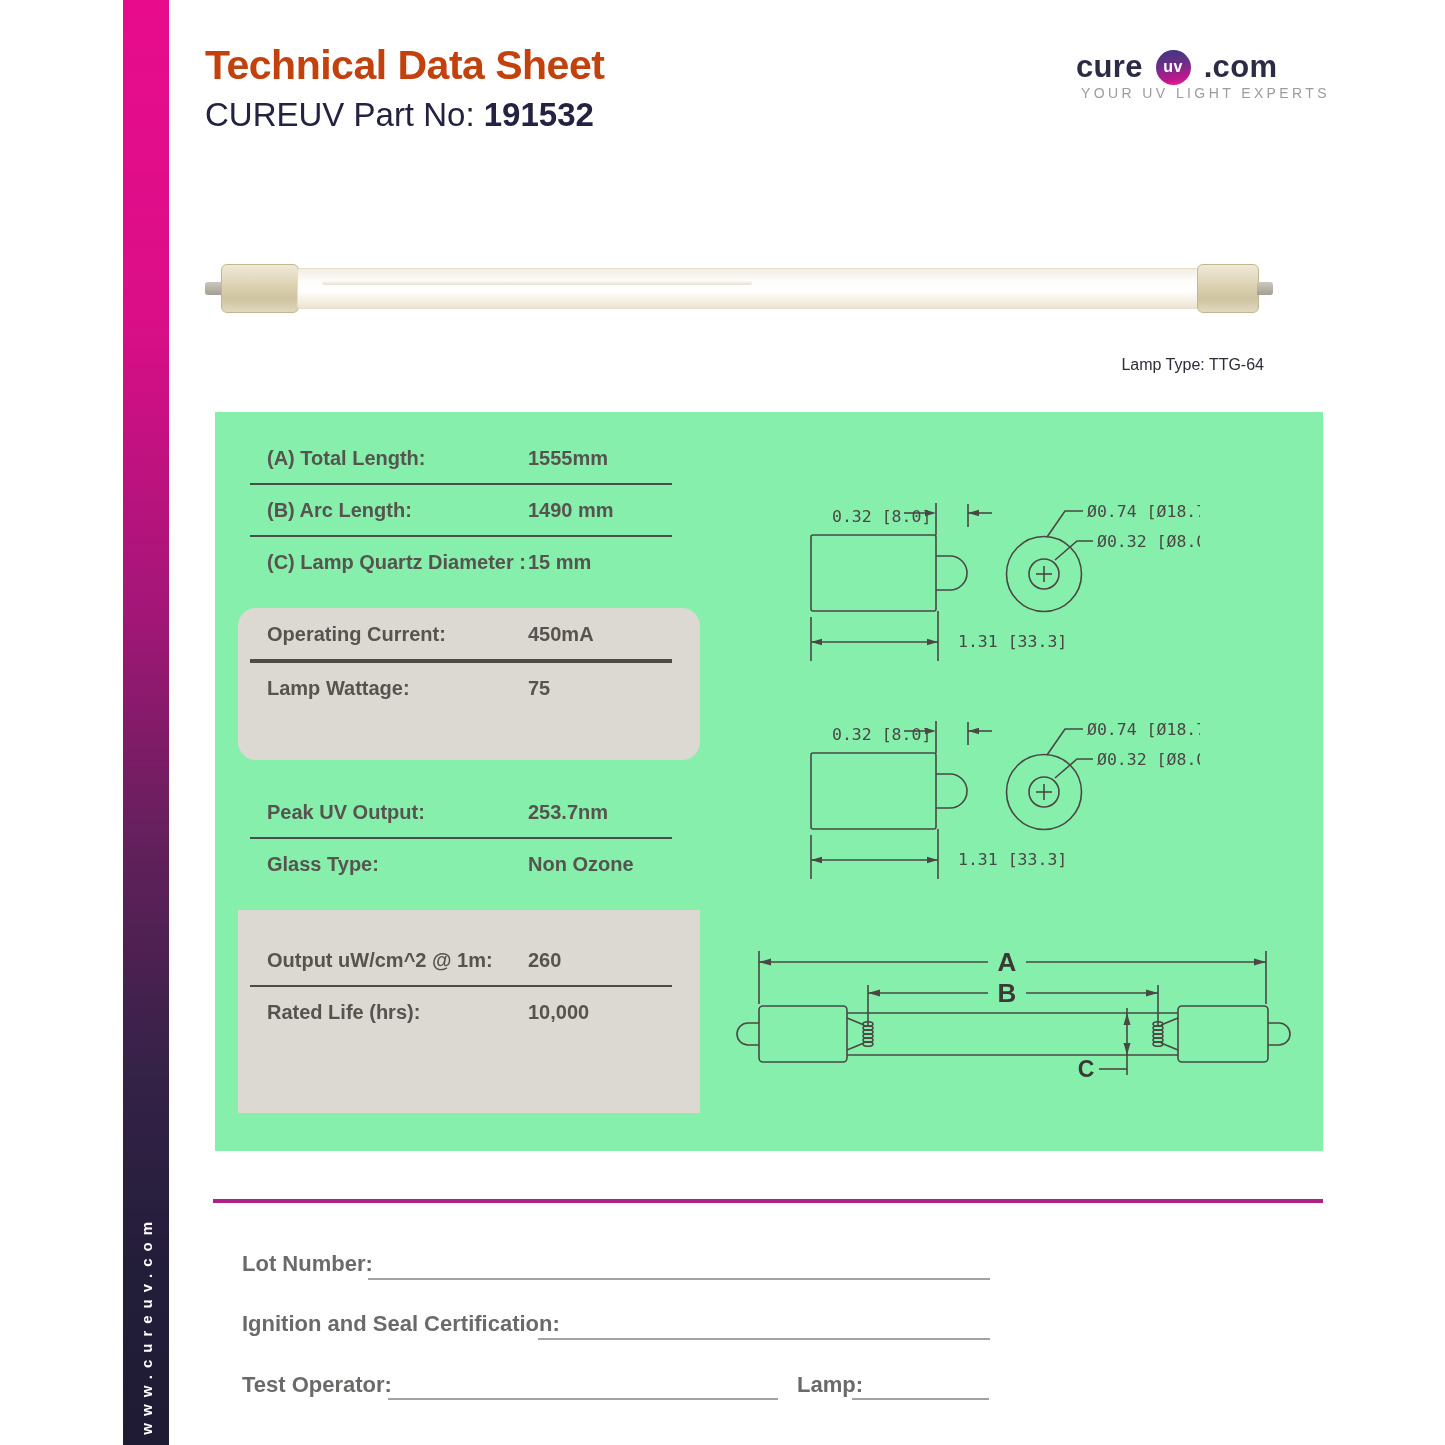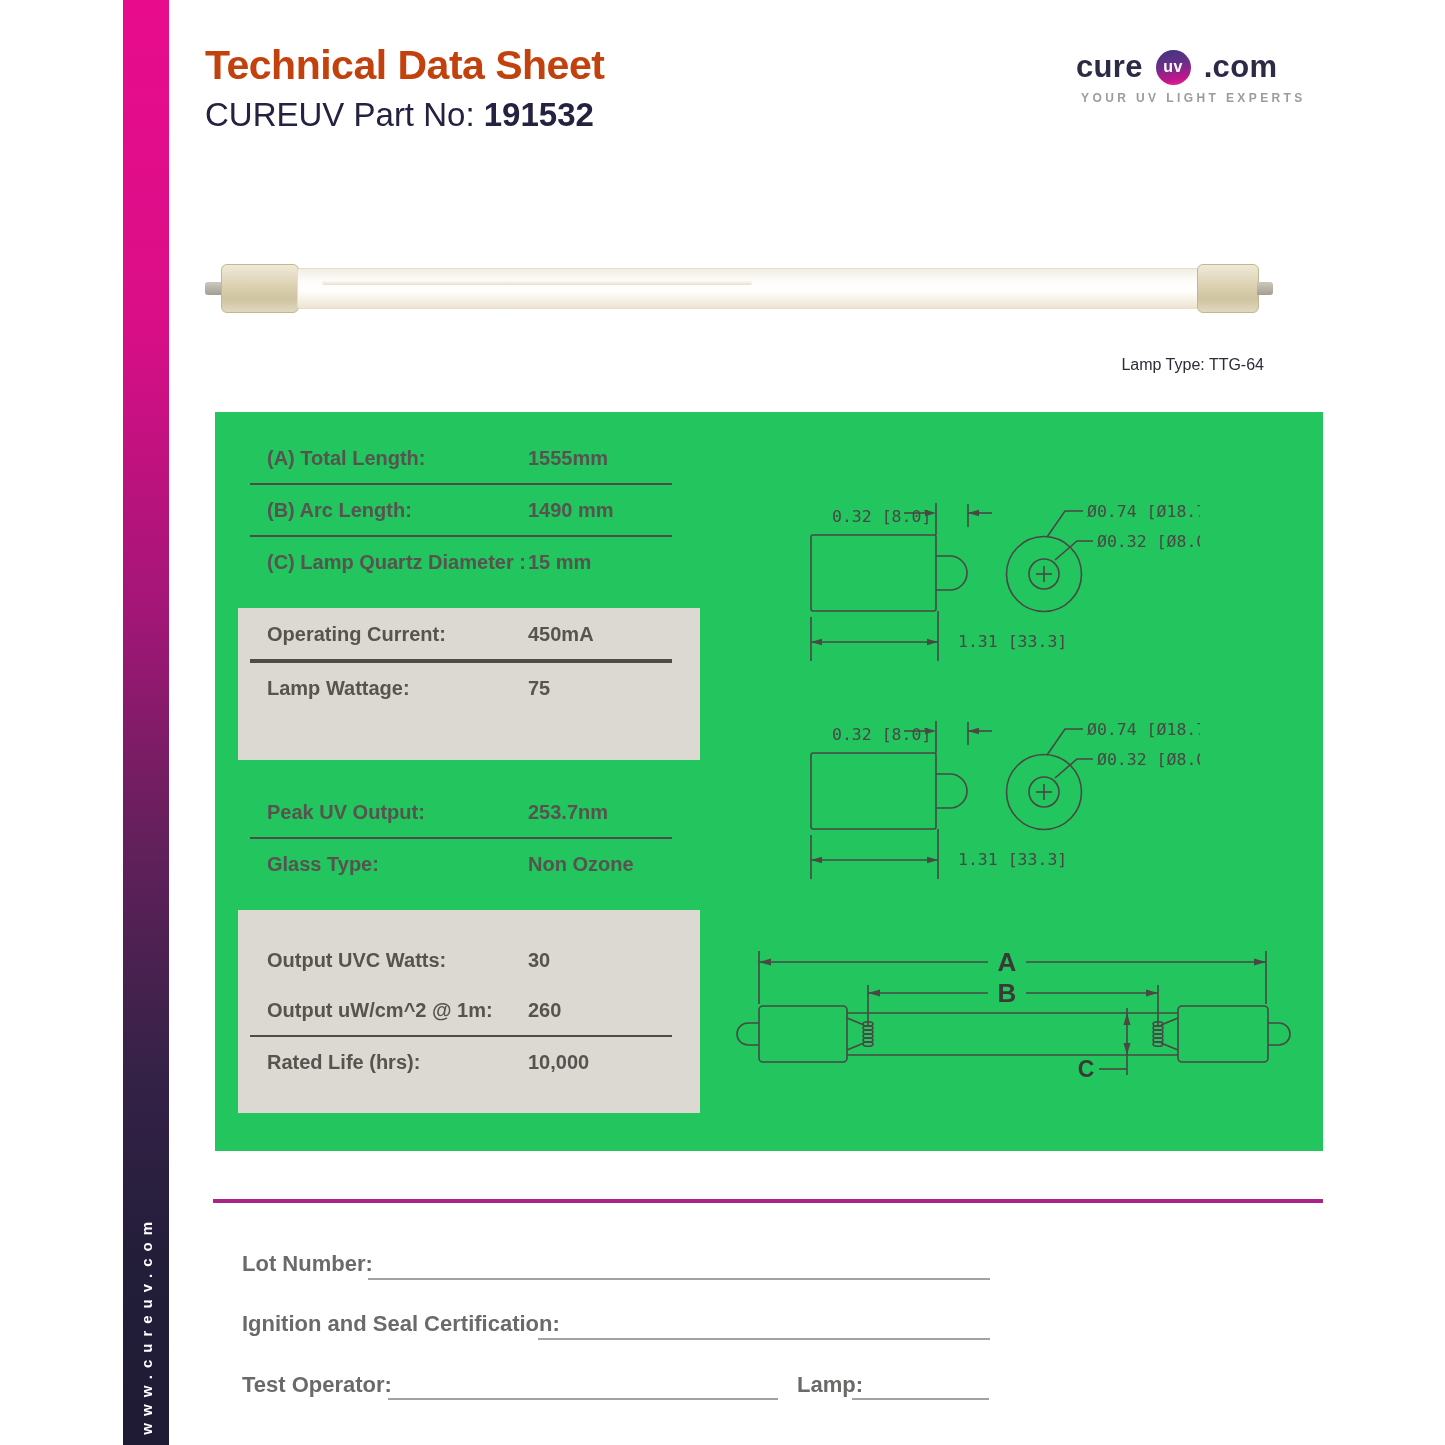--- a/index.html
+++ b/index.html
@@ -32,47 +32,47 @@
   .subtitle { position:absolute; left:205px; top:96px; font-size:33px; color:#232241; }
   .subtitle .num { font-weight:700; }
 
   .logo { position:absolute; left:1076px; top:49px; }
   .logo-row { display:flex; align-items:center; font-size:31px; font-weight:700;
               color:#2c2b46; letter-spacing:0.3px; }
   .logo-badge { width:35px; height:35px; border-radius:50%; margin:0 13px;
     background: linear-gradient(170deg,#40357f 0%, #6c2f88 45%, #c4148c 80%, #ee2a93 100%);
     display:flex; align-items:center; justify-content:center; }
   .logo-badge span { font-size:16px; font-weight:700; color:#fff; letter-spacing:0.5px; }
-  .logo-tagline { margin-top:6px; padding-left:5px; font-size:12px;
-                  letter-spacing:3.4px; color:#9c9c9c; white-space:nowrap;font-weight:bold; }
+  .logo-tagline { padding-left:5px; font-size:14px;
+                  letter-spacing:3.4px; color:#9c9c9c; white-space:nowrap; }
 
   
   .lamp-photo { position:absolute; left:205px; top:258px; width:1080px; height:62px; }
   .lamp-photo > div { position:absolute; }
   .pin-l { left:0; top:24px; width:18px; height:13px; border-radius:3px 0 0 3px;
            background:linear-gradient(180deg,#ccc8bd,#a39e90); }
   .pin-r { left:1052px; top:24px; width:16px; height:13px; border-radius:0 3px 3px 0;
            background:linear-gradient(180deg,#ccc8bd,#a39e90); }
   .cap-l, .cap-r { top:6px; height:49px; border:1px solid #c2b78f; border-radius:6px;
     background:linear-gradient(180deg,#efe9d7 0%,#d9cfae 50%,#cfc4a0 72%,#e0d8c0 100%); }
   .cap-l { left:16px; width:78px; }
   .cap-r { left:992px; width:62px; }
   .tube { left:92px; top:10px; width:902px; height:41px; border:1px solid #e6dfcc; border-radius:3px;
     background:linear-gradient(180deg,#f2eee3 0%, #fdfcf9 30%, #ffffff 55%, #f3eee0 85%, #ebe4d1 100%); }
   .tube::before { content:''; position:absolute; left:24px; top:11px; width:430px; height:5px;
     background:linear-gradient(180deg,#ffffff,#e6dfcb); border-radius:3px; }
   .lamp-caption { position:absolute; right:181px; top:356px; font-size:16px; color:#2d2c38; }
 
   
   .panel { position:absolute; left:215px; top:412px; width:1108px; height:739px;
-           background:#22c55e; }
+           background:#86efac; }
   .spec-group, .spec-box { position:absolute; width:462px; left:23px; }
   .spec-box { background:#dcd9d3; }
   .sg1 { top:21px; }
-  .sb1 { top:196px; height:152px; padding-top:1px; }
+  .sb1 { top:196px; height:152px; padding-top:1px;border-radius:18px; }
   .sg2 { top:375px; }
   .sb2 { top:498px; height:203px; padding-top:25px; }
   .spec-row { display:flex; align-items:center; height:50px; padding-left:29px;
               font-size:20px; font-weight:700; color:#57534f; }
   .spec-row .lbl { width:261px; flex:none; }
   .spec-sep { border-top:2px solid #4e4b48; margin:0 28px 0 12px; height:0; }
 
   .drawing { position:absolute; }
   .d1 { left:585px; top:83px; }
   .d2 { left:585px; top:301px; }
@@ -171,24 +171,20 @@
         <span class="val">253.7nm</span>
       </div>
       <div class="spec-sep"></div>
       <div class="spec-row">
         <span class="lbl">Glass Type:</span>
         <span class="val">Non Ozone</span>
       </div>
     </div>
 
     <div class="spec-box sb2">
-      <div class="spec-row">
-        <span class="lbl">Output UVC Watts:</span>
-        <span class="val">30</span>
-      </div>
       <div class="spec-row">
         <span class="lbl">Output uW/cm^2 @ 1m:</span>
         <span class="val">260</span>
       </div>
       <div class="spec-sep"></div>
       <div class="spec-row">
         <span class="lbl">Rated Life (hrs):</span>
         <span class="val">10,000</span>
       </div>
     </div>

